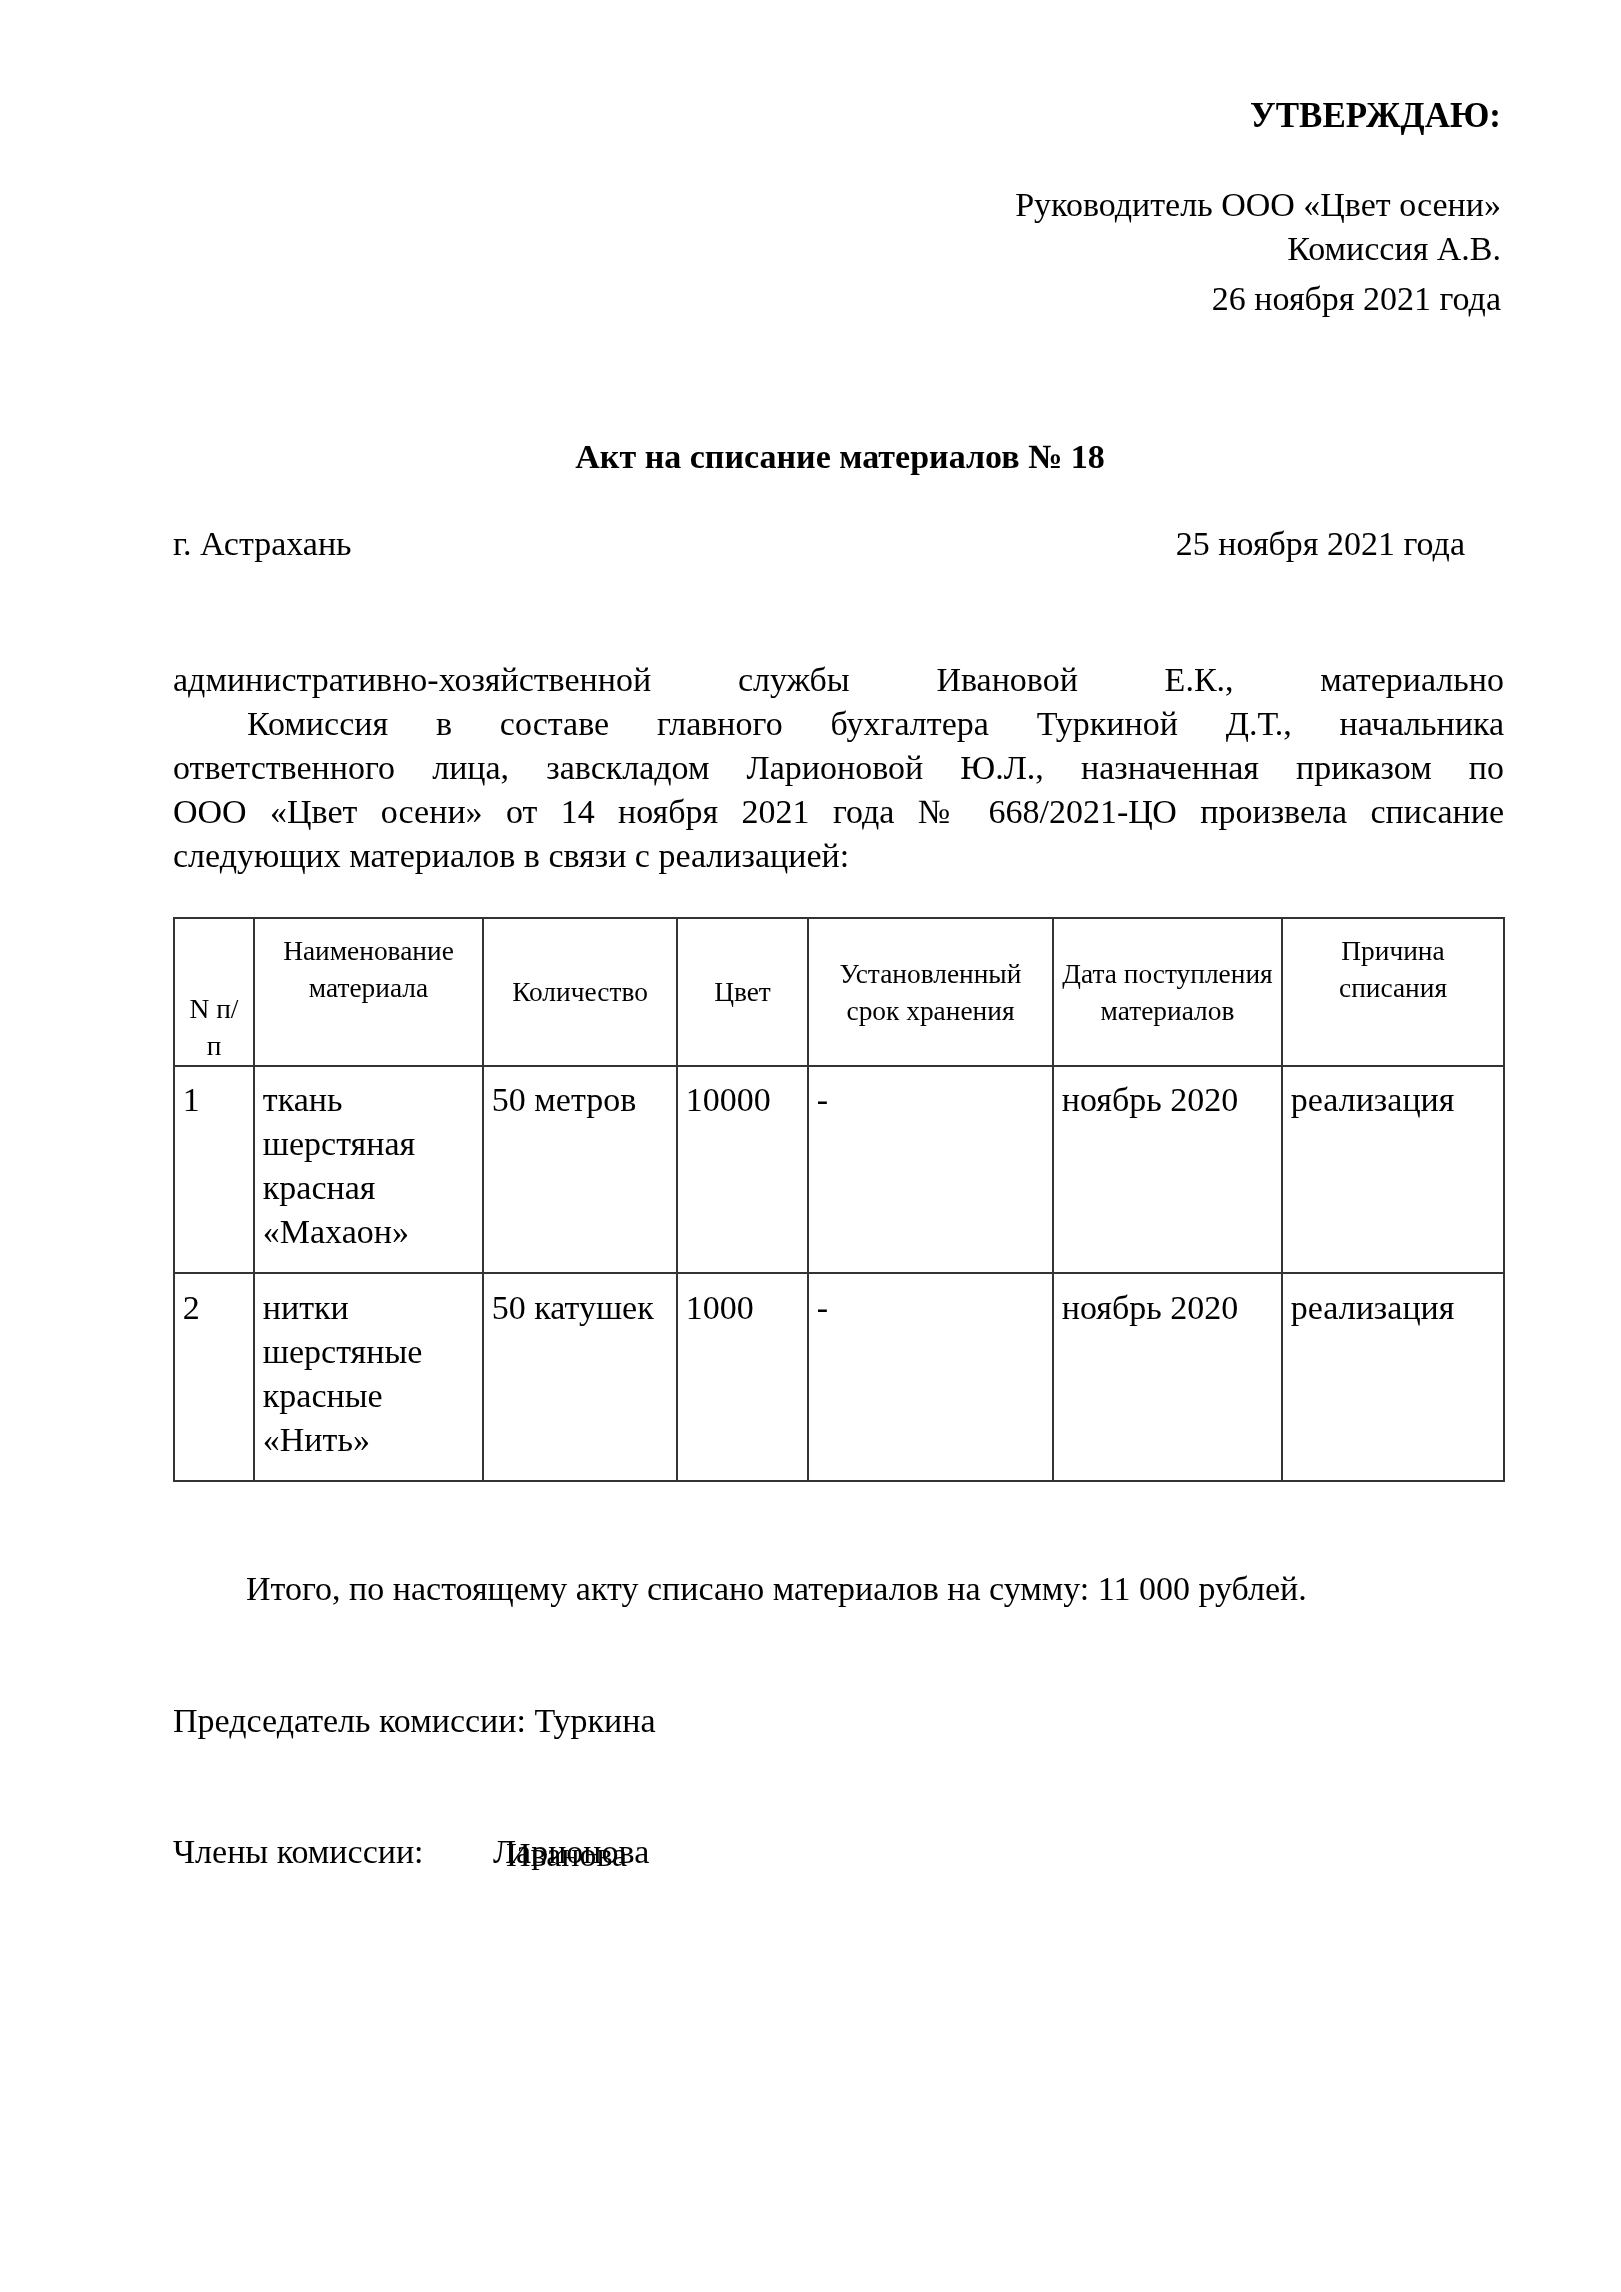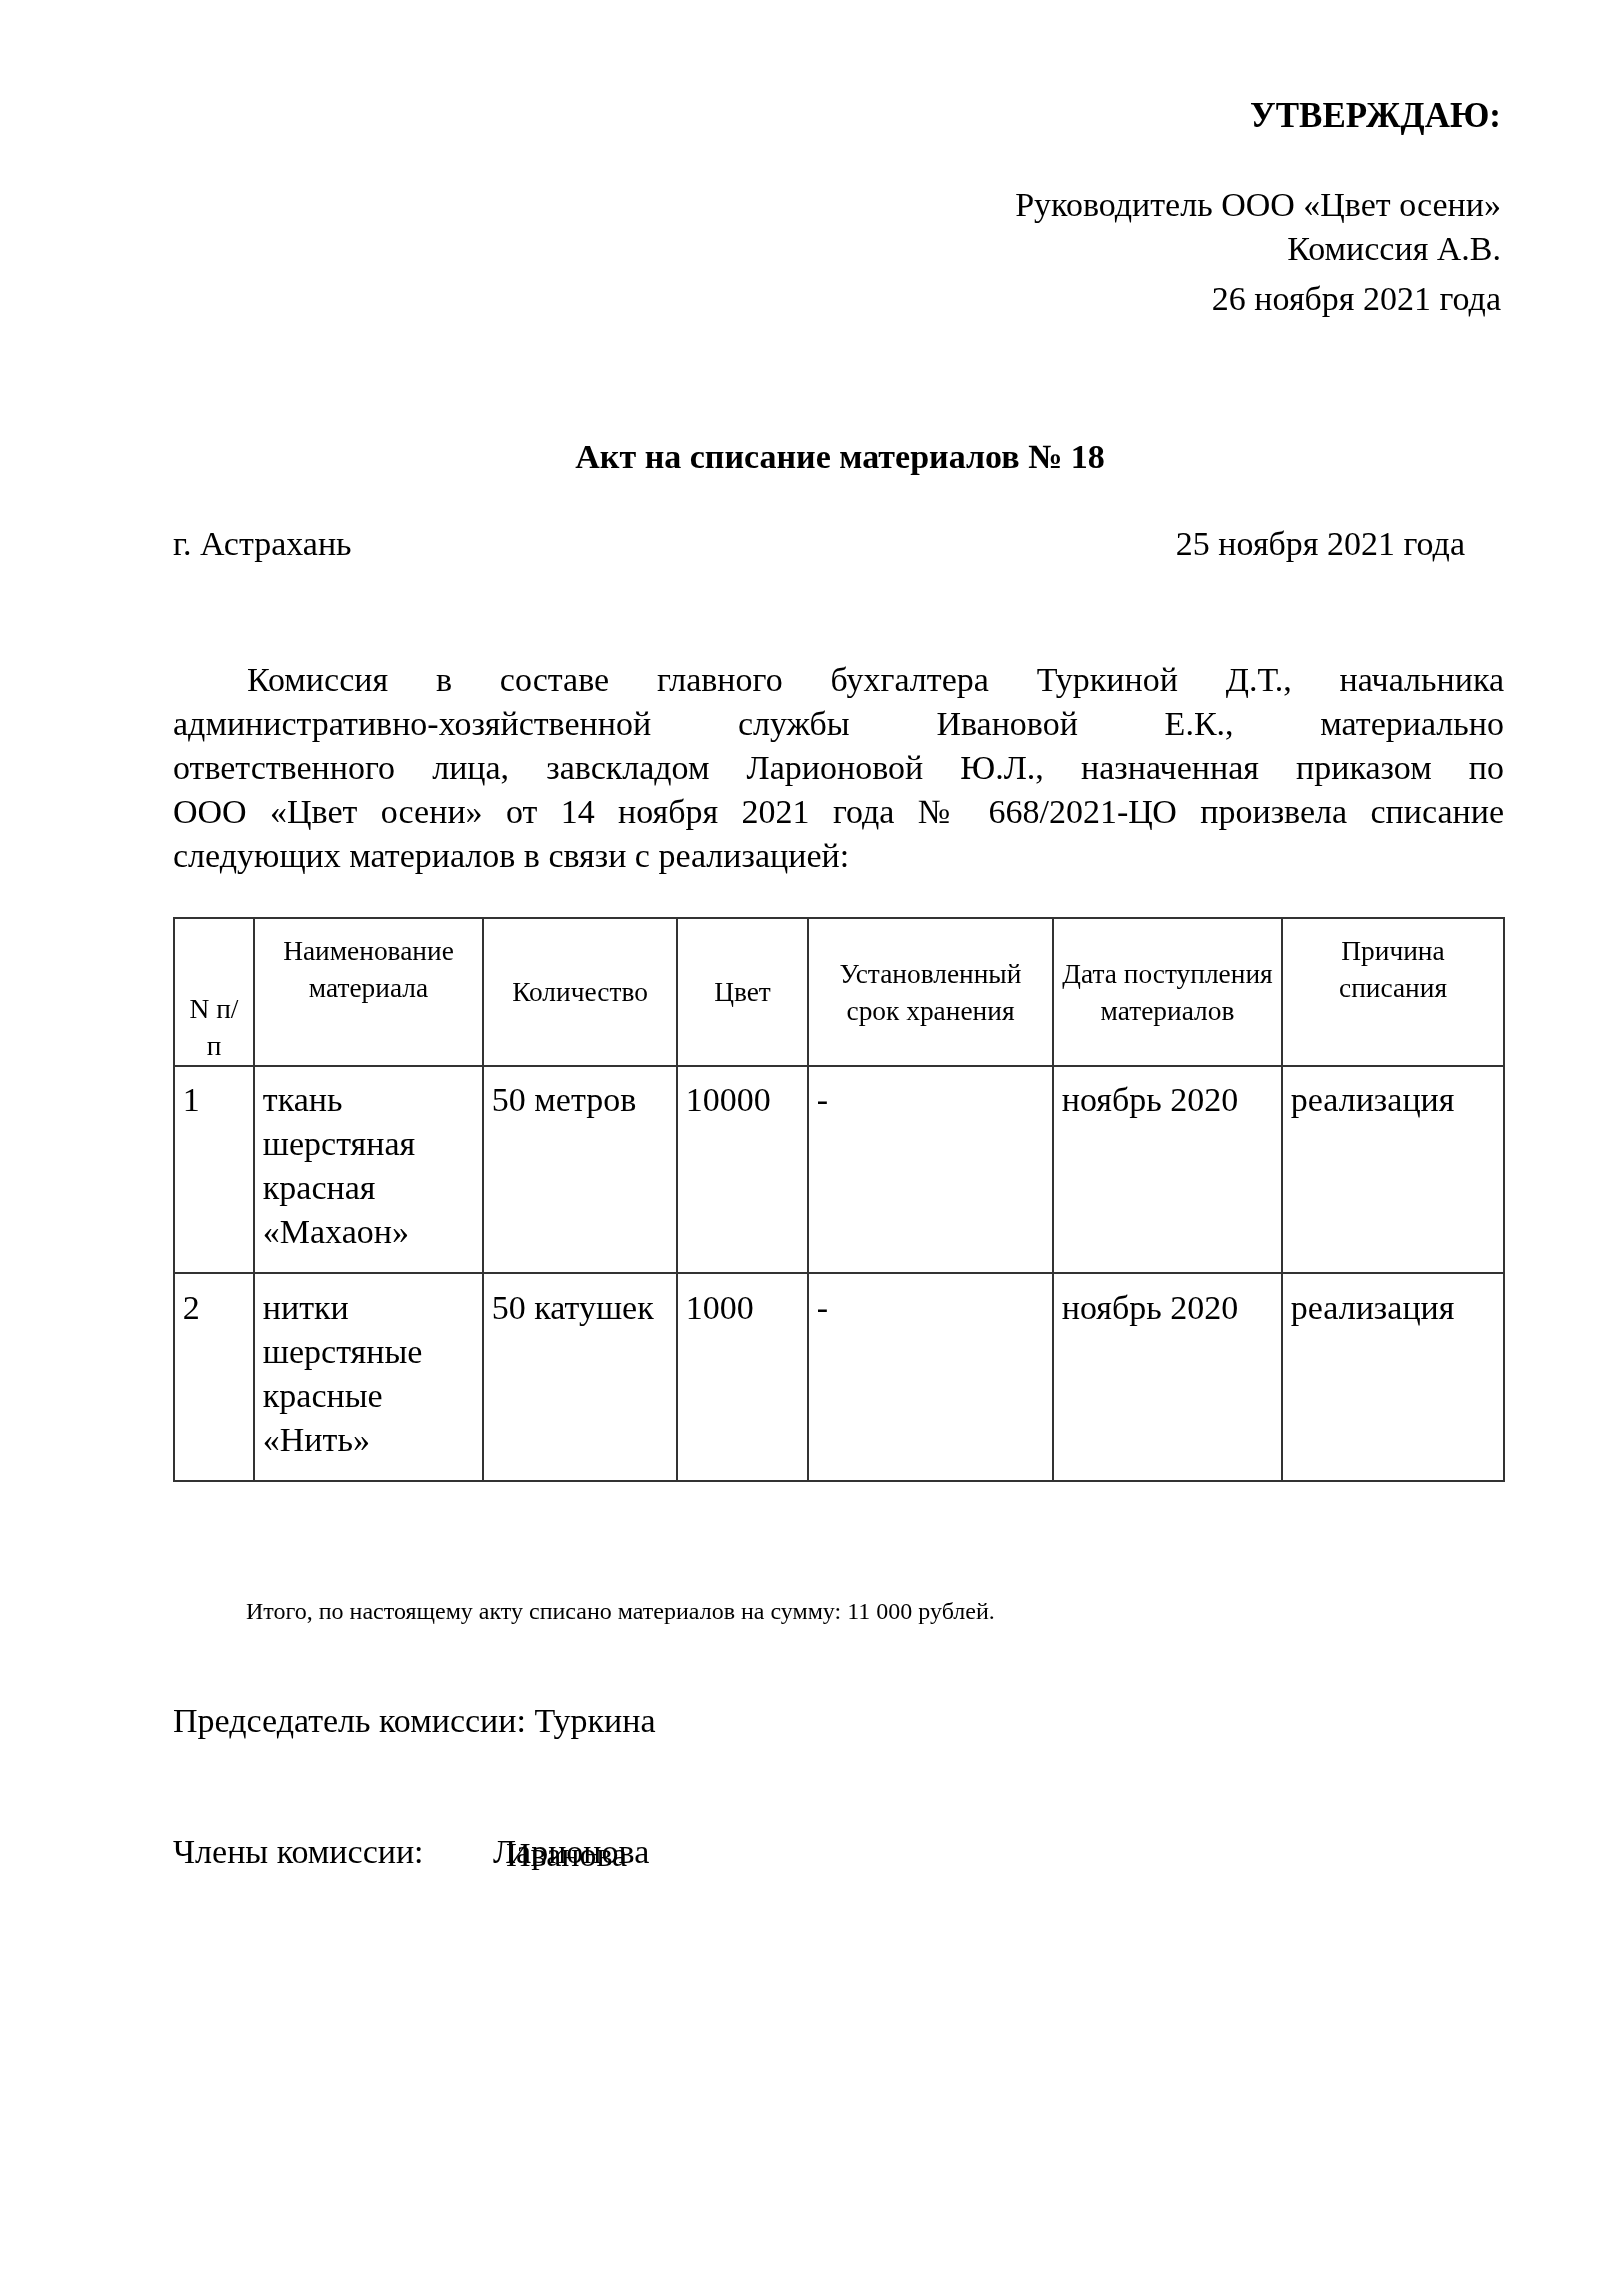--- a/index.html
+++ b/index.html
@@ -79,41 +79,41 @@
       font-size: 34px;
       line-height: 44px;
       padding-top: 11.8px;
       text-align: left;
     }
     td.center { text-align: center; }
     .hdr-n { vertical-align: bottom !important; padding-bottom: 7.8px; margin-top: 8px; }
     .hdr-topish { vertical-align: top !important; padding-top: 13.7px !important; }
 
     
-    .total { left: 246px; top: 1570px; font-size: 24px; margin-top: 28px; }
+    .total { left: 246px; top: 1570px; font-size: 34px; }
     .chair { left: 173px; top: 1702px; font-size: 34px; }
     .members-label { left: 173px; top: 1833px; font-size: 34px; }
     .member-1 { left: 493px; top: 1833px; font-size: 34px; }
     .member-2 { left: 506px; top: 1836px; font-size: 34px; }
   </style>
 </head>
 <body>
 
 <div class="abs approve-title">УТВЕРЖДАЮ:</div>
 <div class="abs approve-line approve-1">Руководитель ООО «Цвет осени»</div>
 <div class="abs approve-line approve-2">Комиссия А.В.</div>
 <div class="abs approve-line approve-3">26 ноября 2021 года</div>
 
 <div class="abs doc-title">Акт на списание материалов № 18</div>
 <div class="abs city">г. Астрахань</div>
 <div class="abs doc-date">25 ноября 2021 года</div>
 
 <div class="paragraph">
+  <span class="para-line">административно-хозяйственной службы Ивановой Е.К., материально</span>
   <span class="para-line indent">Комиссия в составе главного бухгалтера Туркиной Д.Т., начальника</span>
-  <span class="para-line">административно-хозяйственной службы Ивановой Е.К., материально</span>
   <span class="para-line">ответственного лица, завскладом Ларионовой Ю.Л., назначенная приказом по</span>
   <span class="para-line">ООО «Цвет осени» от 14 ноября 2021 года № 668/2021-ЦО произвела списание</span>
   <span class="para-line last">следующих материалов в связи с реализацией:</span>
 </div>
 
 <table class="materials">
   <colgroup>
     <col style="width:80px">
     <col style="width:229px">
     <col style="width:194px">

